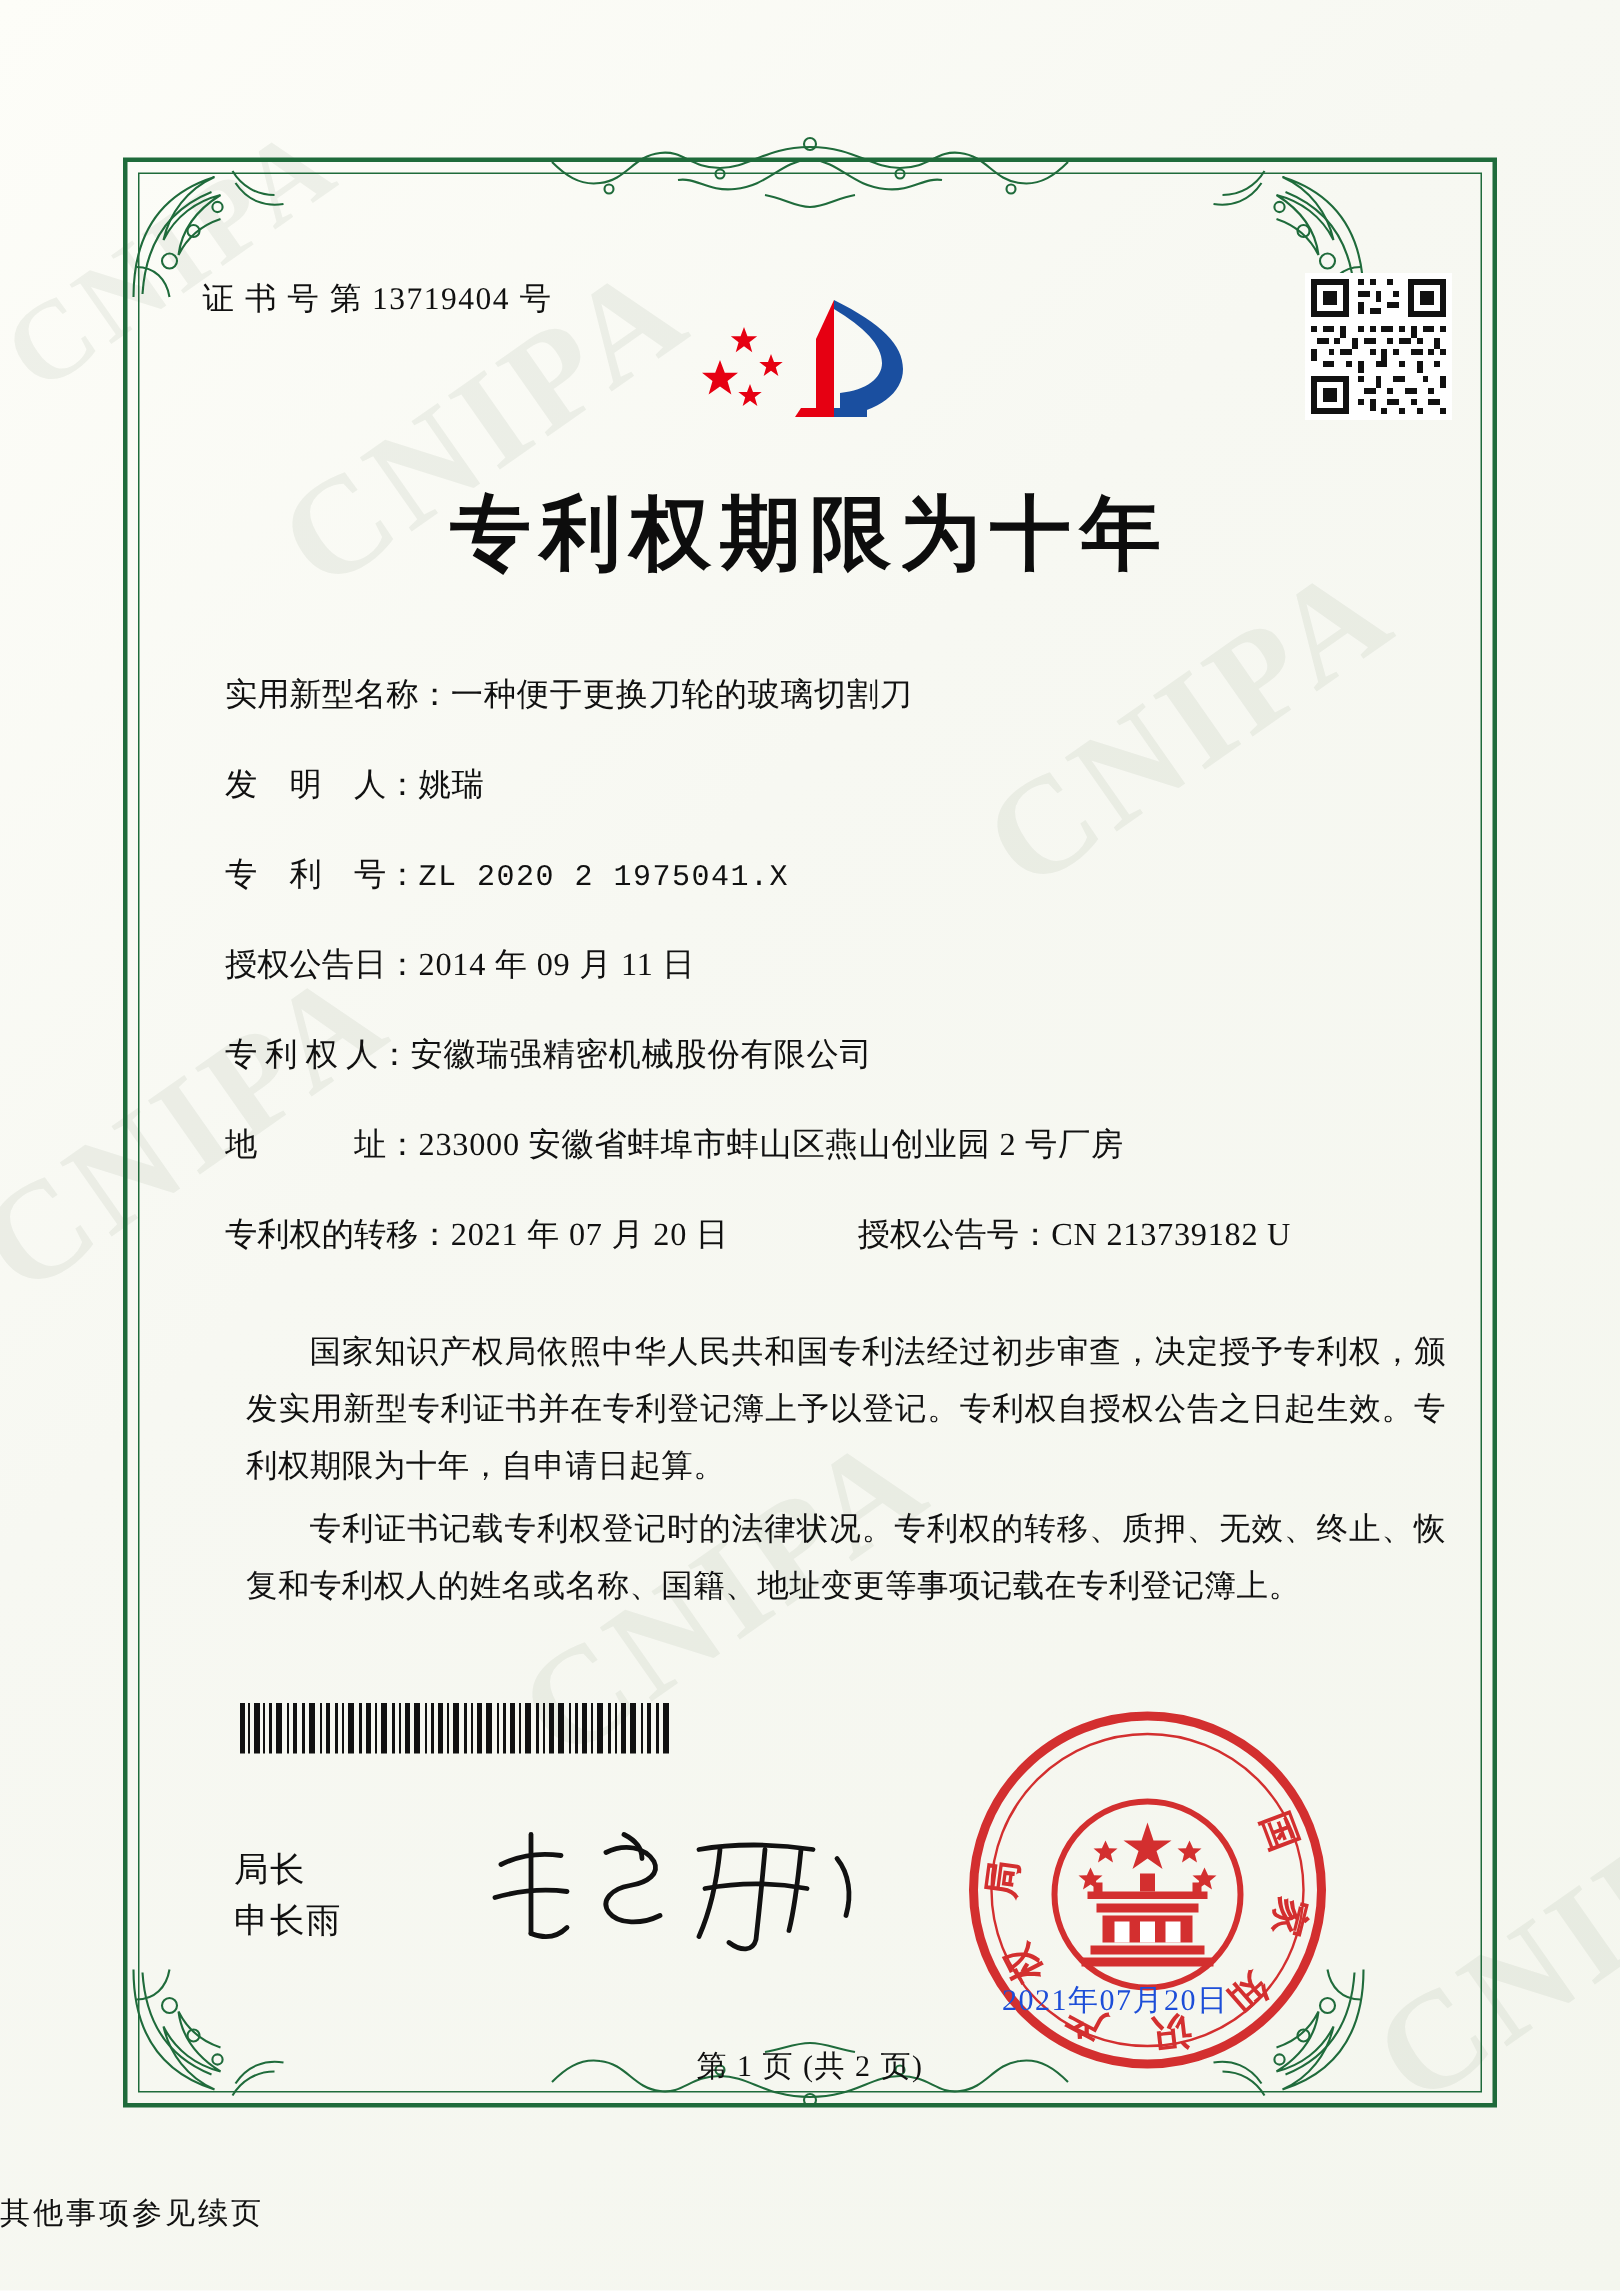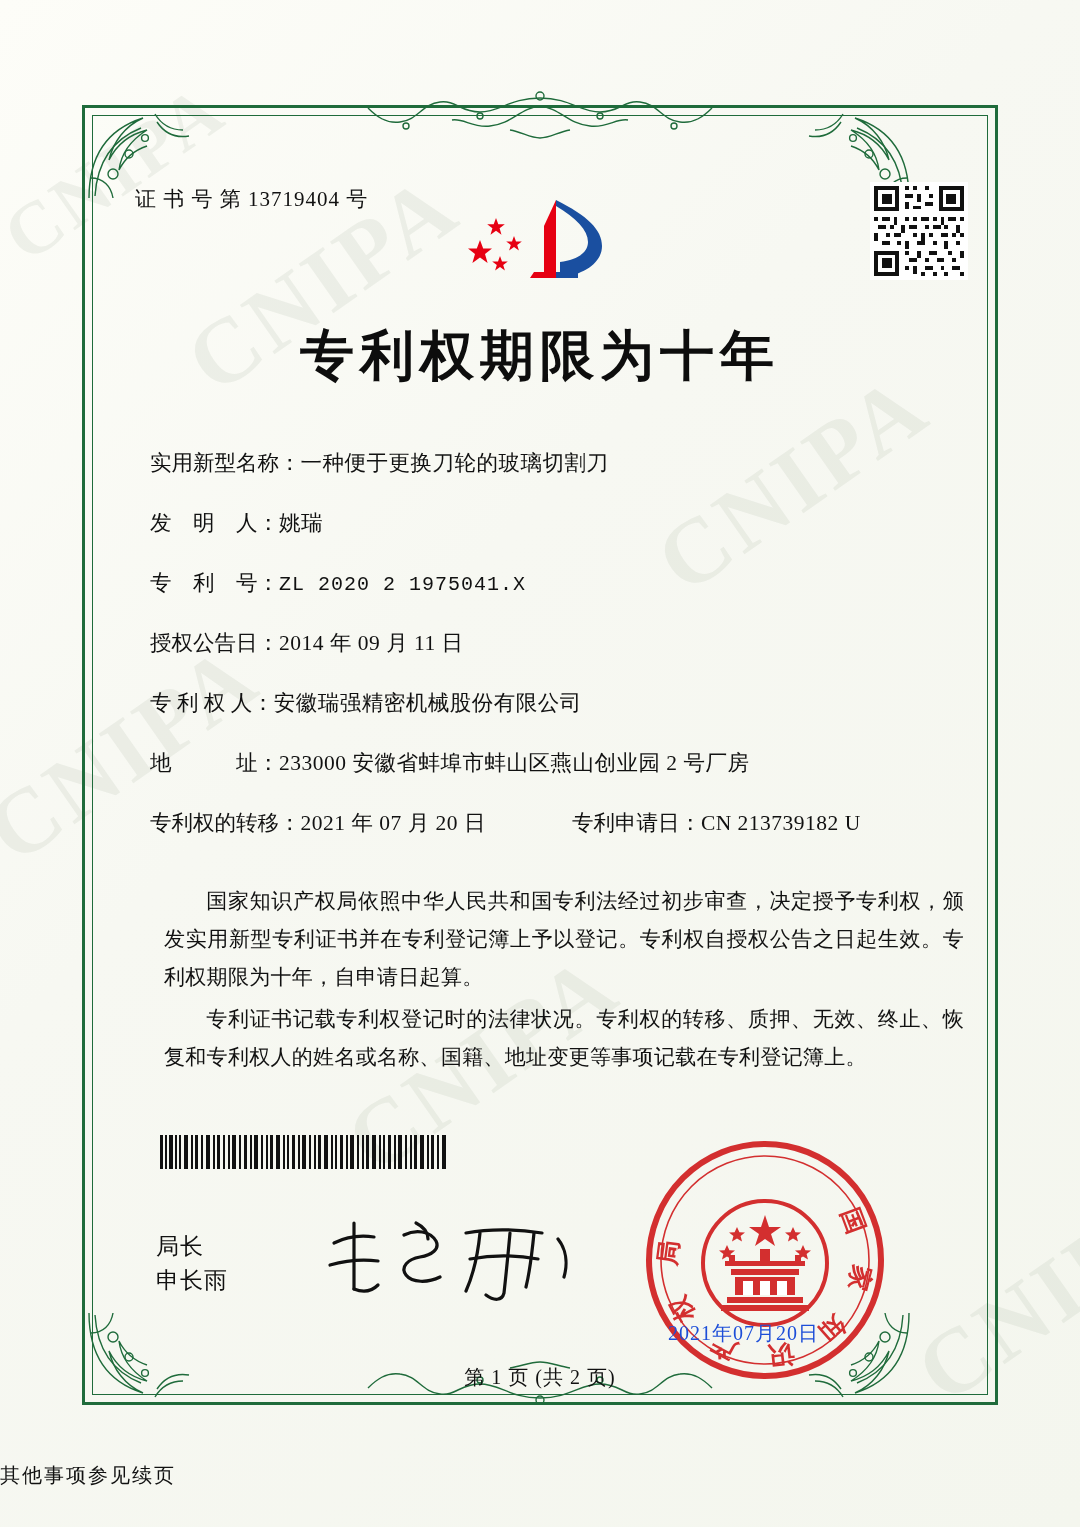--- a/index.html
+++ b/index.html
@@ -446,21 +446,21 @@
     <div class="field">
       <span class="lbl">授权公告日：</span><span class="val">2014 年 09 月 11 日</span>
     </div>
     <div class="field">
       <span class="lbl">专 利 权 人：</span><span class="val">安徽瑞强精密机械股份有限公司</span>
     </div>
     <div class="field">
       <span class="lbl">地　　　址：</span><span class="val">233000 安徽省蚌埠市蚌山区燕山创业园 2 号厂房</span>
     </div>
     <div class="row-two">
-      <span class="lbl">专利权的转移：</span><span class="val">2021 年 07 月 20 日</span><span class="gap"></span><span class="lbl">专利申请日：</span><span class="val">CN 213739182 U</span>
+      <span class="lbl">专利权的转移：</span><span class="val">2021 年 07 月 20 日</span><span class="gap"></span><span class="lbl">授权公告号：</span><span class="val">CN 213739182 U</span>
     </div>
   </div>
 
   <div class="para p1"><span class="indent"></span><span>国家知识产权局依照中华人民共和国专利法经过初步审查，决定授予专利权，颁发实用新型专利证书并在专利登记簿上予以登记。专利权自授权公告之日起生效。专利权期限为十年，自申请日起算。</span></div>
   <div class="para p2"><span class="indent"></span><span>专利证书记载专利权登记时的法律状况。专利权的转移、质押、无效、终止、恢复和专利权人的姓名或名称、国籍、地址变更等事项记载在专利登记簿上。</span></div>
 
   <div class="barcode">
     <svg viewBox="0 0 290 34" shape-rendering="crispEdges">
       <g fill="#111">
         <rect x="0" y="0" width="3" height="34"></rect>

